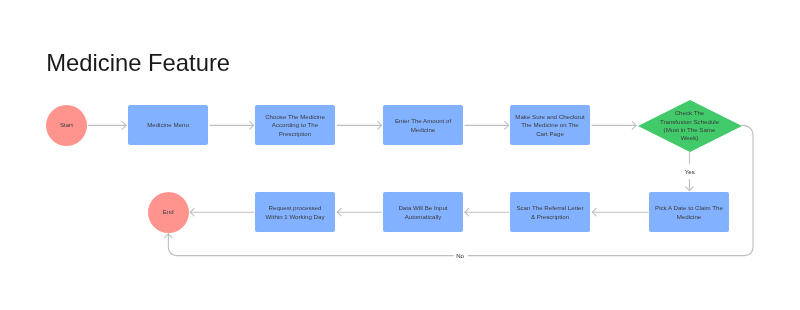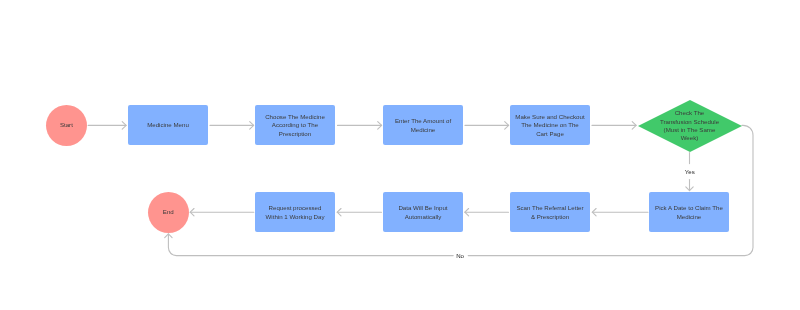--- a/index.html
+++ b/index.html
@@ -17,20 +17,21 @@
   .diamond{background:transparent;}
   .diamond .dshape{position:absolute;left:0;top:0;width:104px;height:52px;overflow:visible;}
   .diamond .lbl{position:relative;z-index:2;}
   .edge-label{position:absolute;font-size:6.1px;line-height:6.1px;color:#1c1c1c;white-space:nowrap;-webkit-font-smoothing:antialiased;filter:opacity(0.999);}
 </style>
 </head>
 <body>
 
 <div id="canvas">
 
+  <div id="title">Medicine Feature</div>
 
   <svg id="edges" viewBox="0 0 800 310">
     <g fill="none" stroke="#BFBFBF" stroke-width="1.1" stroke-linecap="round" stroke-linejoin="round">
 
       <path d="M88.2 125.4 H126"></path>
       <path d="M122.2 121.7 L126.2 125.4 L122.2 129.1"></path>
 
       <path d="M210 125.4 H253.5"></path>
       <path d="M249.7 121.7 L253.7 125.4 L249.7 129.1"></path>
 

